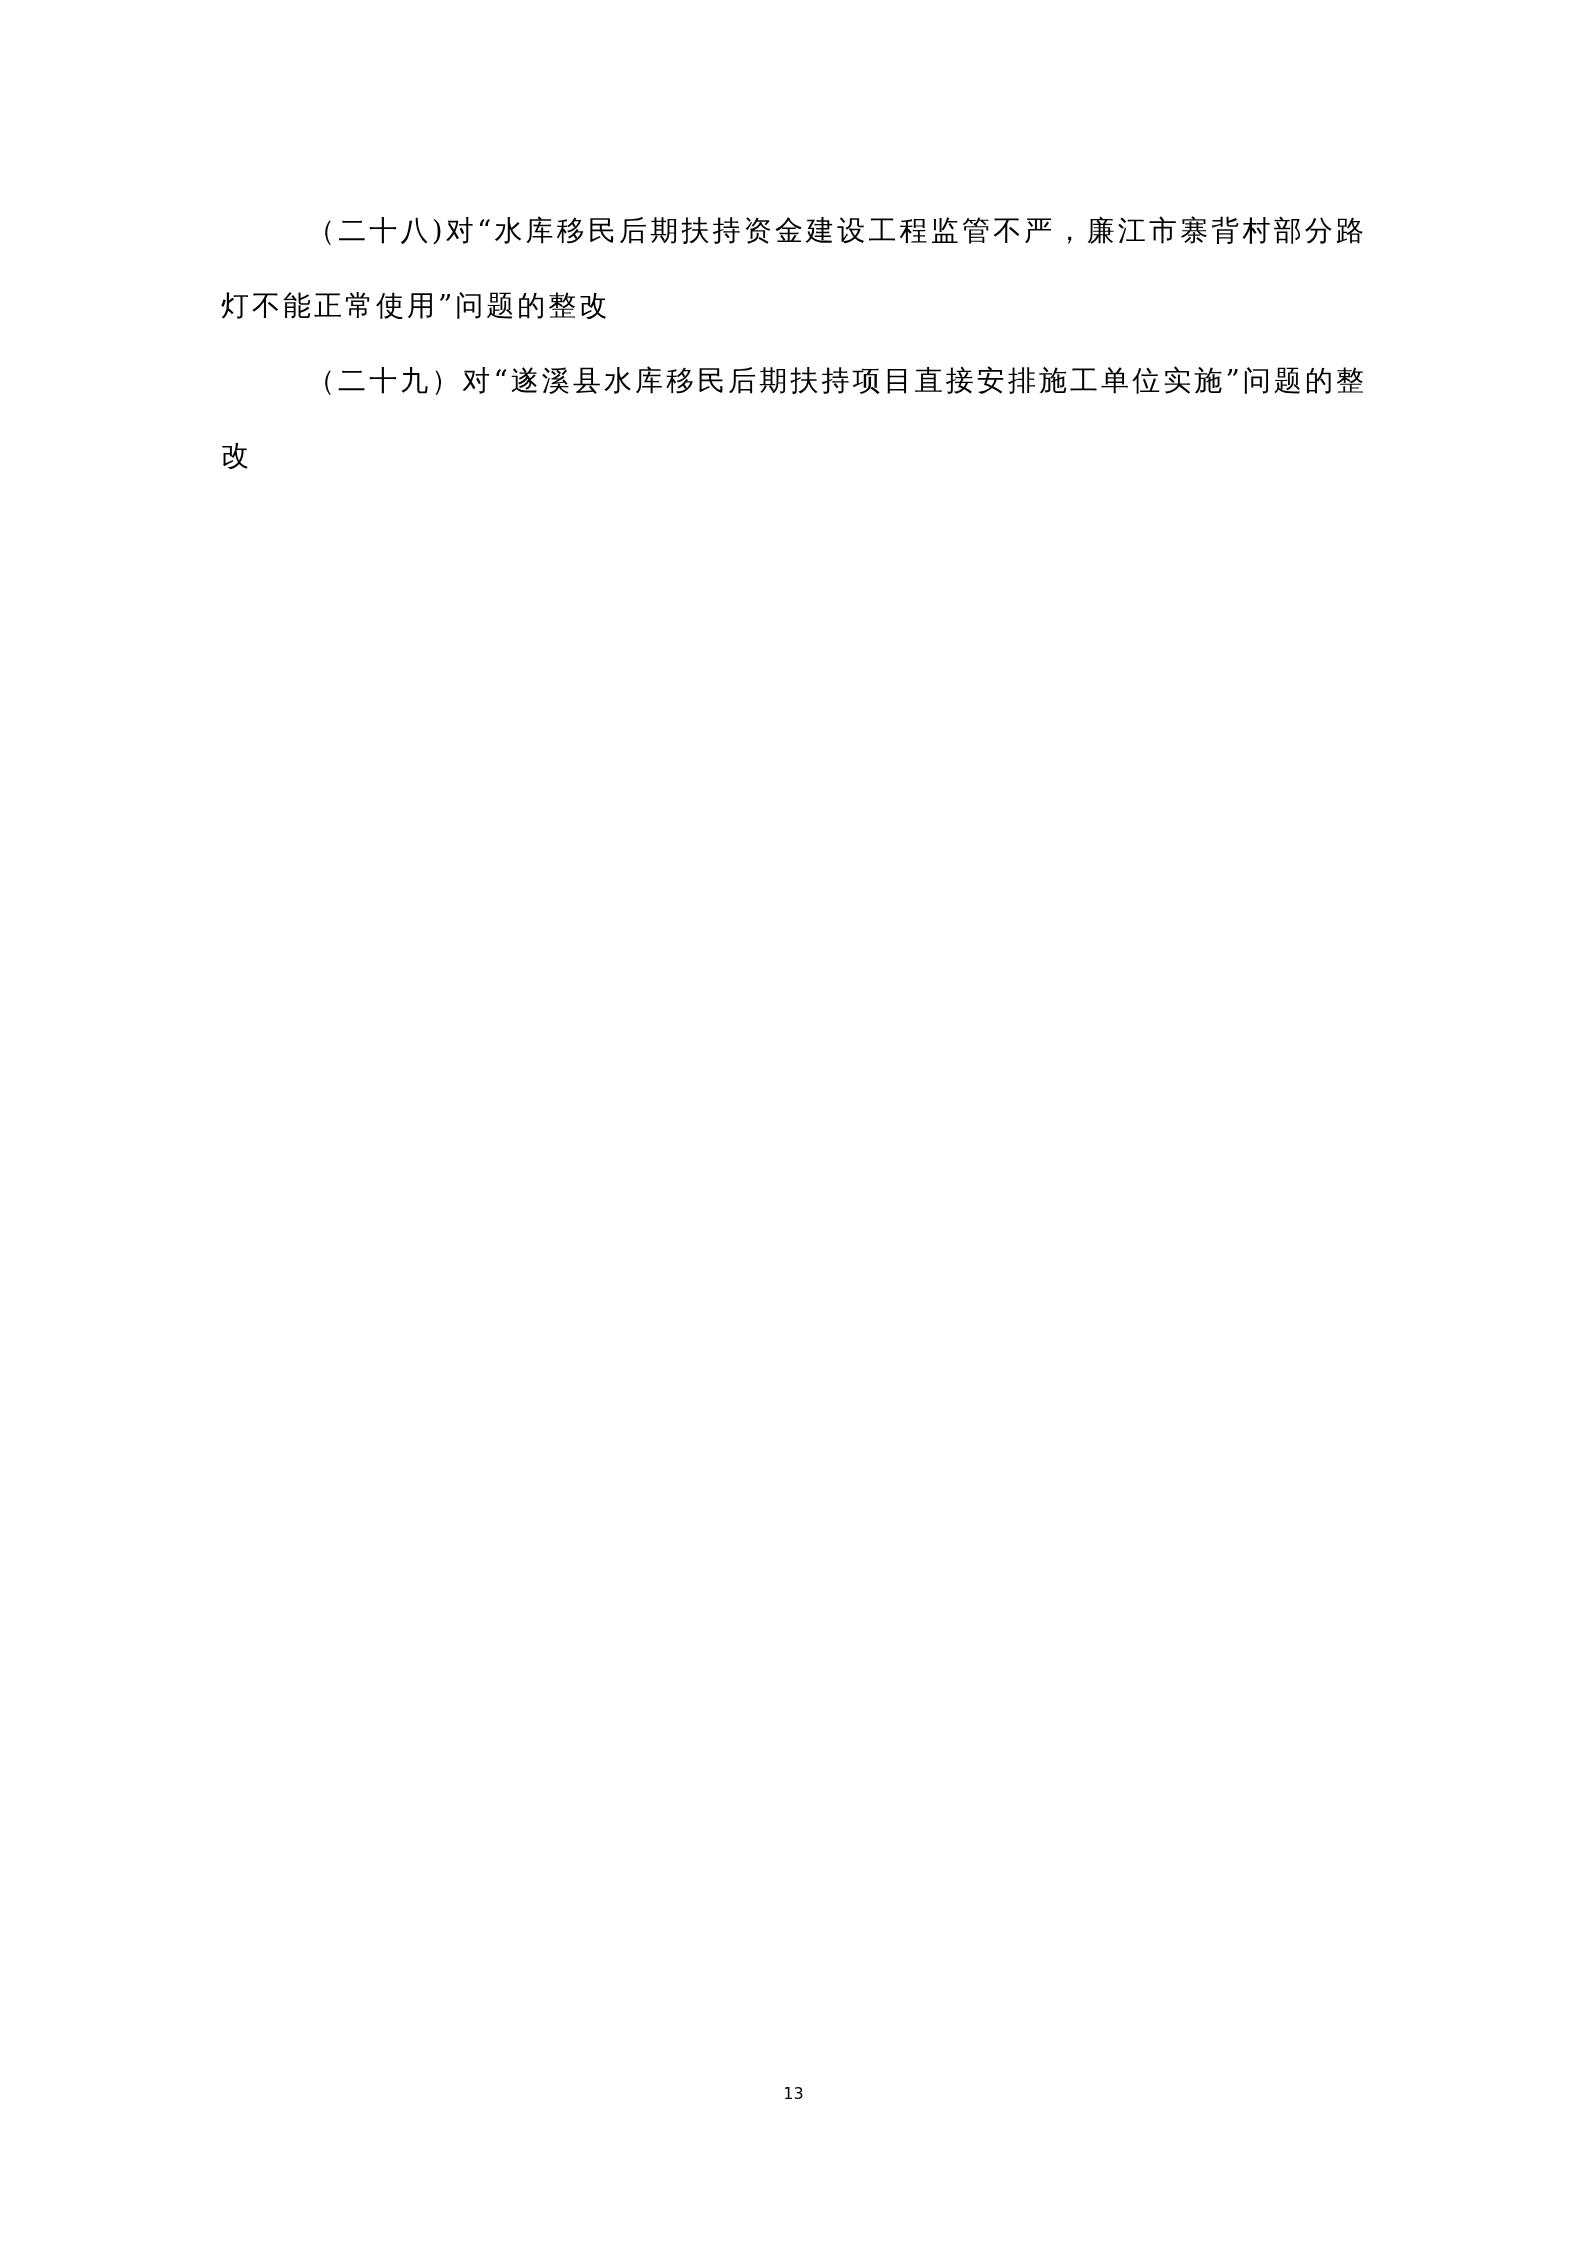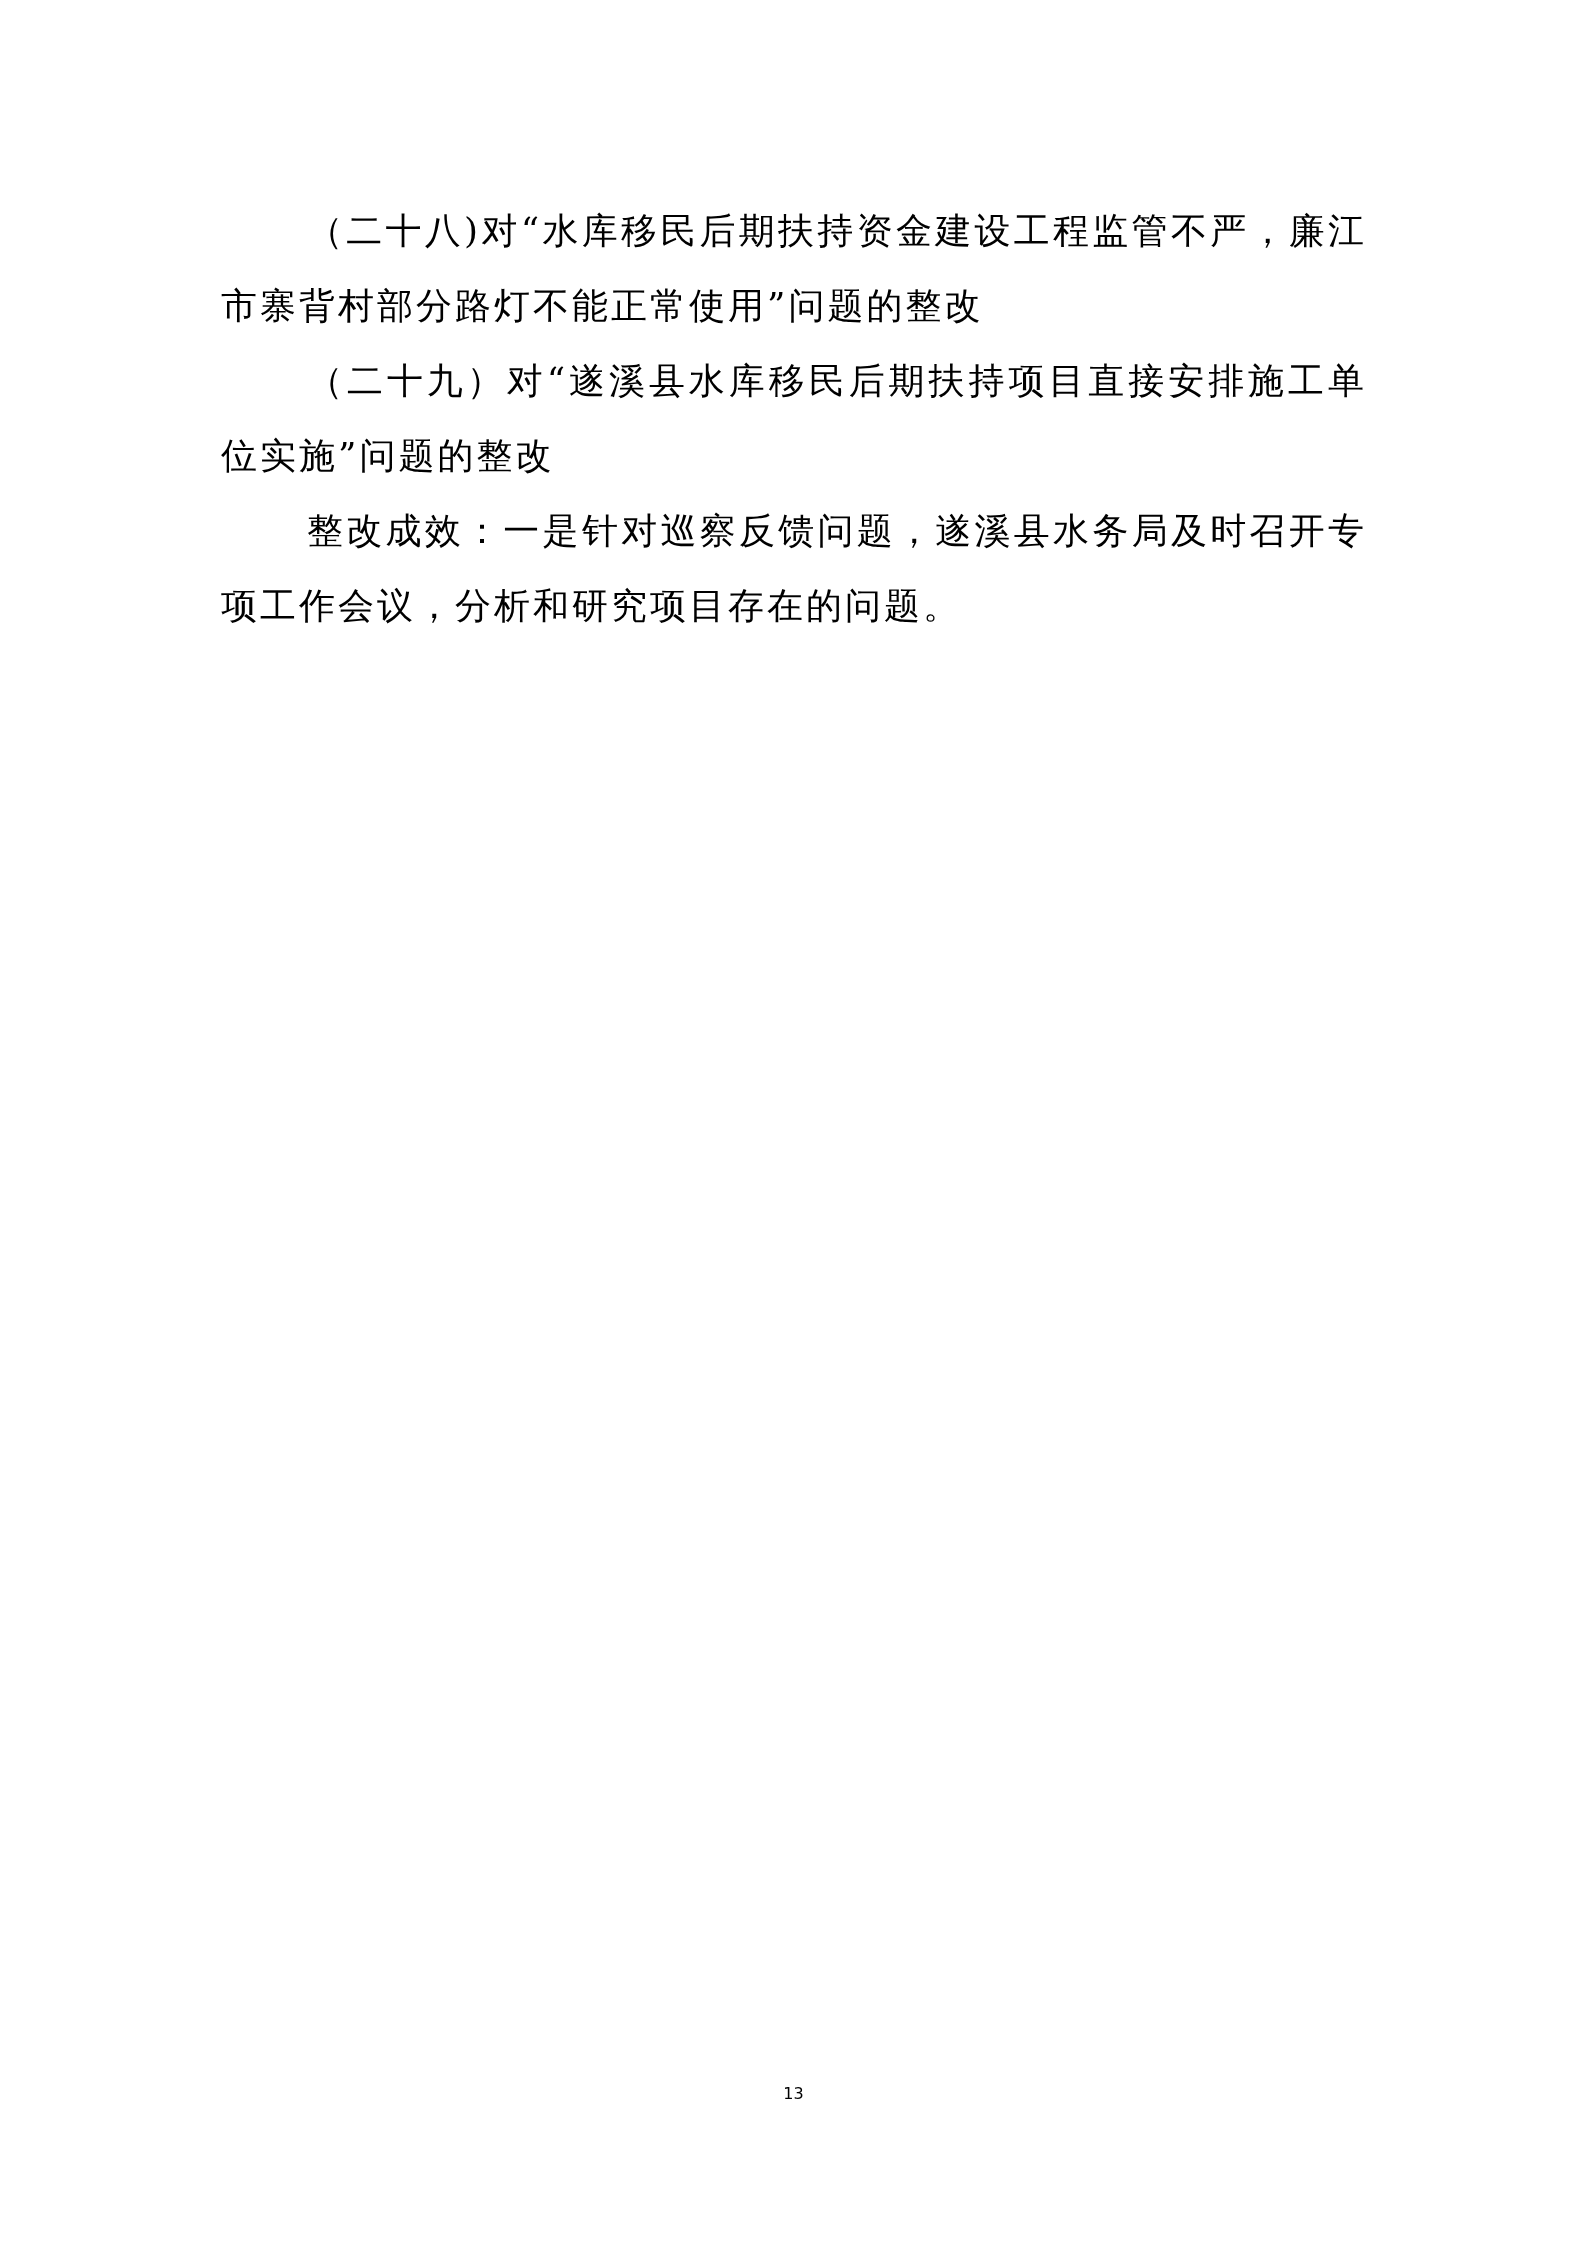--- a/index.html
+++ b/index.html
@@ -24,21 +24,21 @@
     background: #ffffff;
   }
   .content {
     position: absolute;
     left: 221px;
     top: 193px;
     width: 1146px;
   }
   .para {
     margin: 0;
-    font-size: 36px;
+    font-size: 28px;
     line-height: 75px;
     text-align: justify;
     text-align-last: left;
     letter-spacing: 3px;
     text-indent: 86px;
     word-break: break-all;
   }
   .heading {
     font-weight: normal;
   }
@@ -55,19 +55,18 @@
 </style>
 </head>
 <body>
 
 <div class="page">
   <div class="content">
 
     <p class="para heading">（二十八)对“水库移民后期扶持资金建设工程监管不严，廉江市寨背村部分路灯不能正常使用”问题的整改</p>
 
     <p class="para heading">（二十九）对“遂溪县水库移民后期扶持项目直接安排施工单位实施”问题的整改</p>
-    <p class="para">整改成效：一是针对巡察反馈问题，遂溪县水务局及时召开专项工作会议，分析和研究项目存在的问题。</p>
 
 
   </div>
 
   <div class="page-number">13</div>
 </div>
 
 </body></html>

